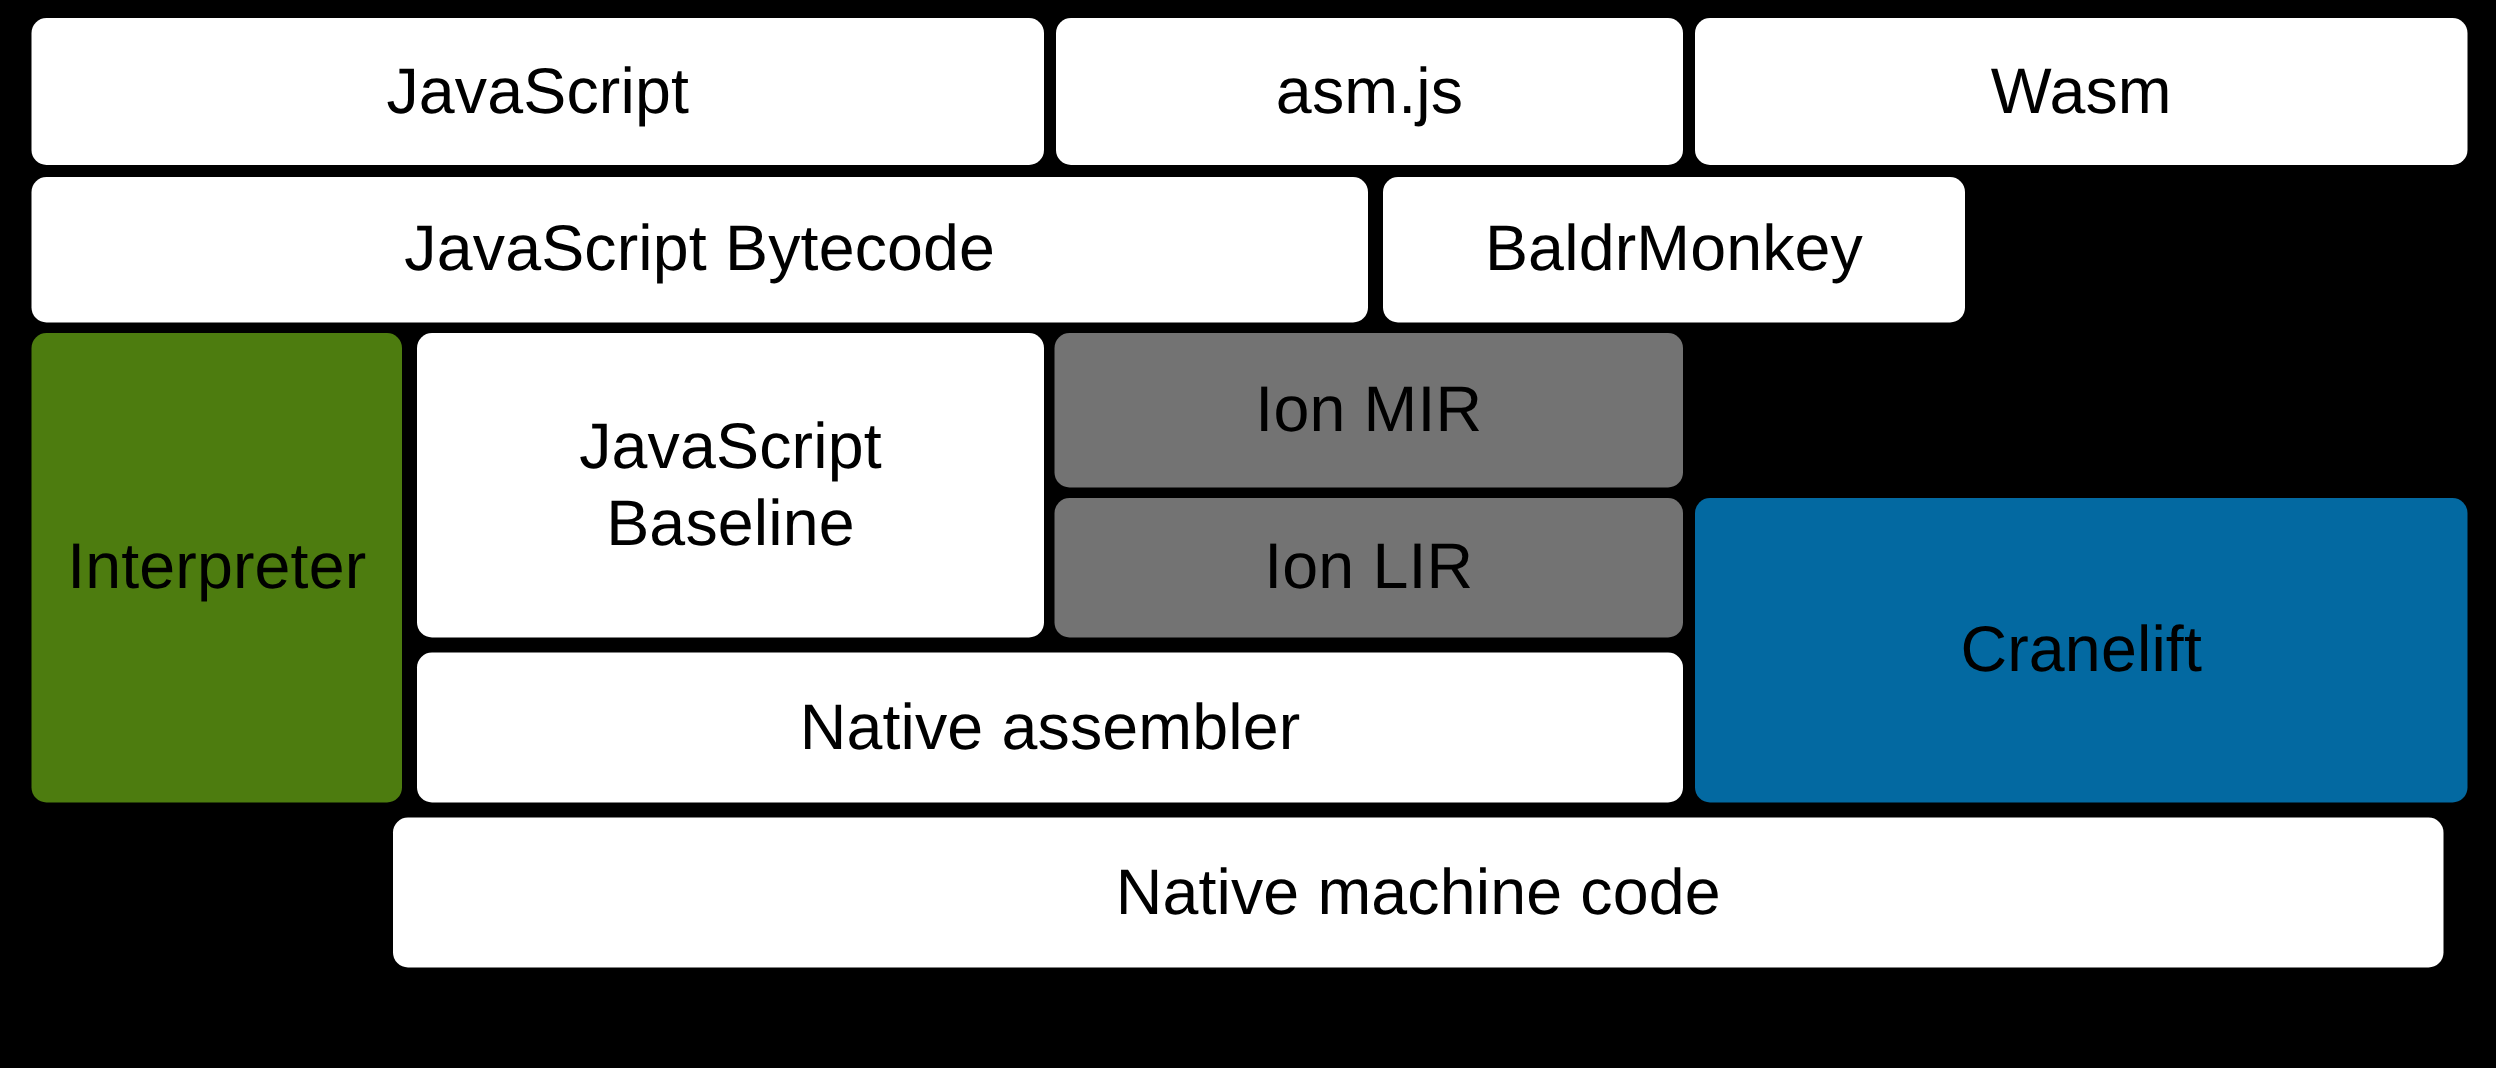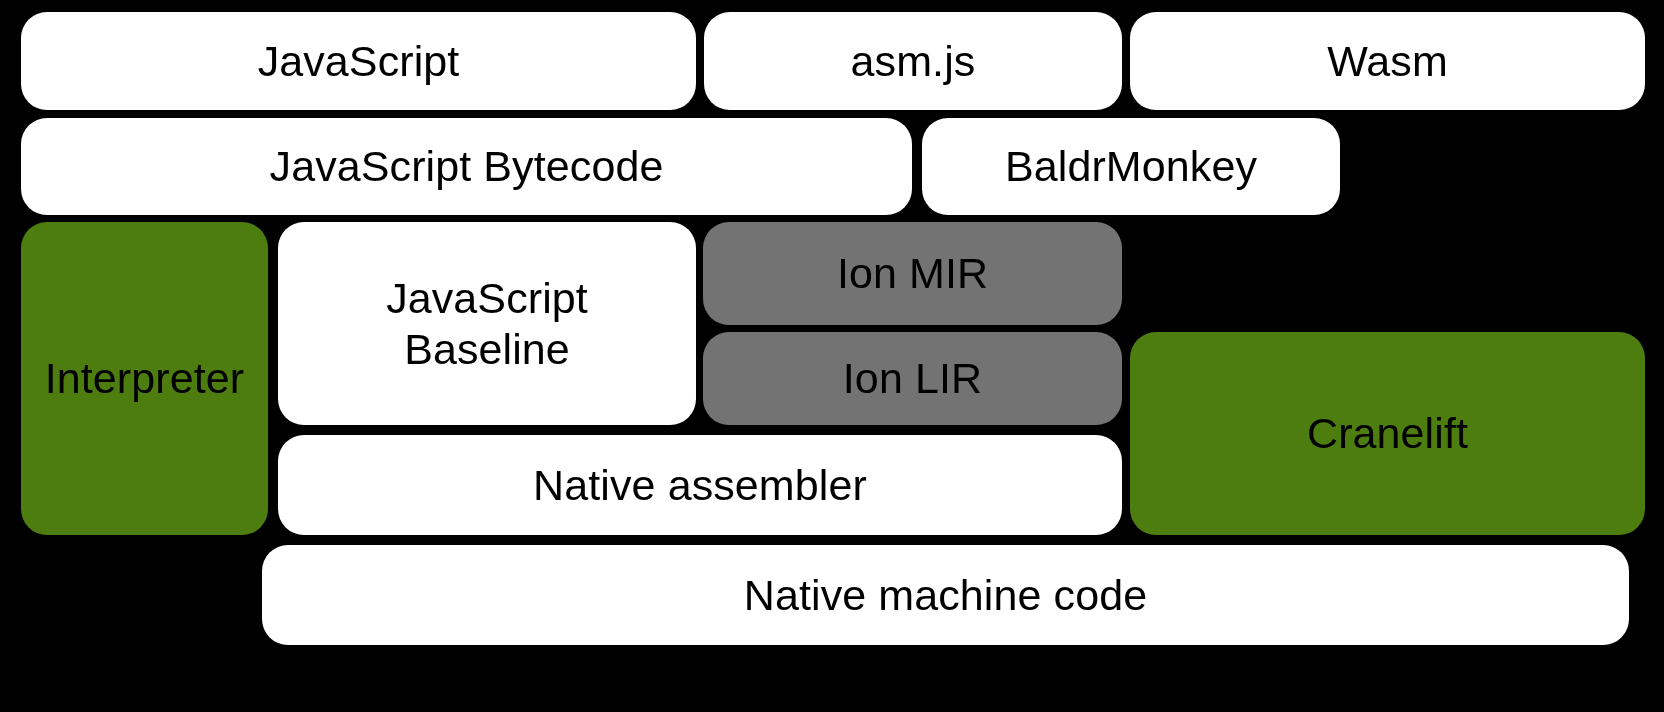--- a/index.html
+++ b/index.html
@@ -18,35 +18,35 @@
     background: #000000;
     overflow: hidden;
   }
   .node {
     position: absolute;
     box-sizing: border-box;
     display: flex;
     align-items: center;
     justify-content: center;
     text-align: center;
-    border-radius: 26px;
+    border-radius: 10px;
     background: #ffffff;
     color: #000000;
     font-family: "Liberation Sans", sans-serif;
     font-size: 43px;
     font-weight: 400;
     line-height: 1.18;
     letter-spacing: 0.1px;
     padding: 2px 8px;
     -webkit-font-smoothing: antialiased;
   }
   .node.fill-white  { background: #ffffff; }
   .node.fill-gray   { background: #4d7c0f; }
   .node.fill-green  { background: #737373; }
-  .node.fill-pink   { background: #4d7c0f; }
+  .node.fill-pink   { background: #0369a1; }
   .node .label {
     display: block;
     white-space: pre-line;
   }
 </style>
 </head>
 <body>
 
 <div id="diagram" style="width: 1664px; height: 712px; background: rgb(0, 0, 0);">
     <div class="node fill-white" style="left: 21px; top: 12px; width: 675px; height: 98px;">
@@ -54,21 +54,21 @@
     </div>
     <div class="node fill-white" style="left: 704px; top: 12px; width: 418px; height: 98px;">
       <span class="label">asm.js</span>
     </div>
     <div class="node fill-white" style="left: 21px; top: 118px; width: 891px; height: 97px;">
       <span class="label">JavaScript Bytecode</span>
     </div>
     <div class="node fill-white" style="left: 1130px; top: 12px; width: 515px; height: 98px;">
       <span class="label">Wasm</span>
     </div>
-    <div class="node fill-white" style="left: 922px; top: 118px; width: 418px; height: 97px;">
+    <div class="node fill-white" style="left: 922px; top: 118px; width: 388px; height: 97px;">
       <span class="label">BaldrMonkey</span>
     </div>
     <div class="node fill-gray" style="left: 21px; top: 222px; width: 247px; height: 313px;">
       <span class="label">Interpreter</span>
     </div>
     <div class="node fill-white" style="left: 278px; top: 222px; width: 418px; height: 203px;">
       <span class="label">JavaScript
 Baseline</span>
     </div>
     <div class="node fill-green" style="left: 703px; top: 222px; width: 419px; height: 103px;">

